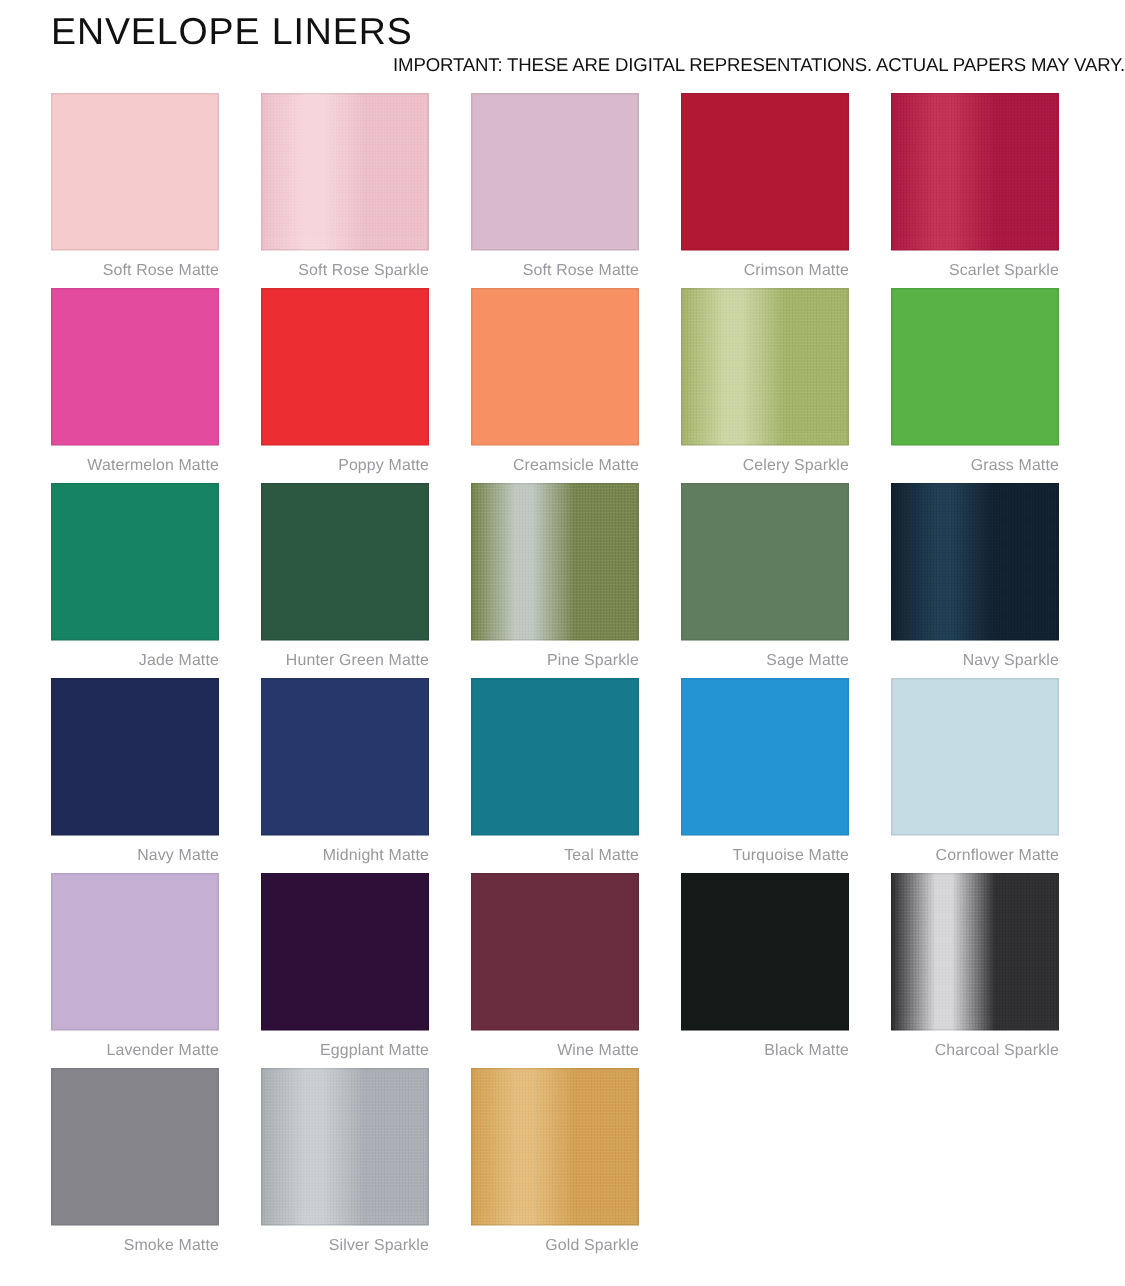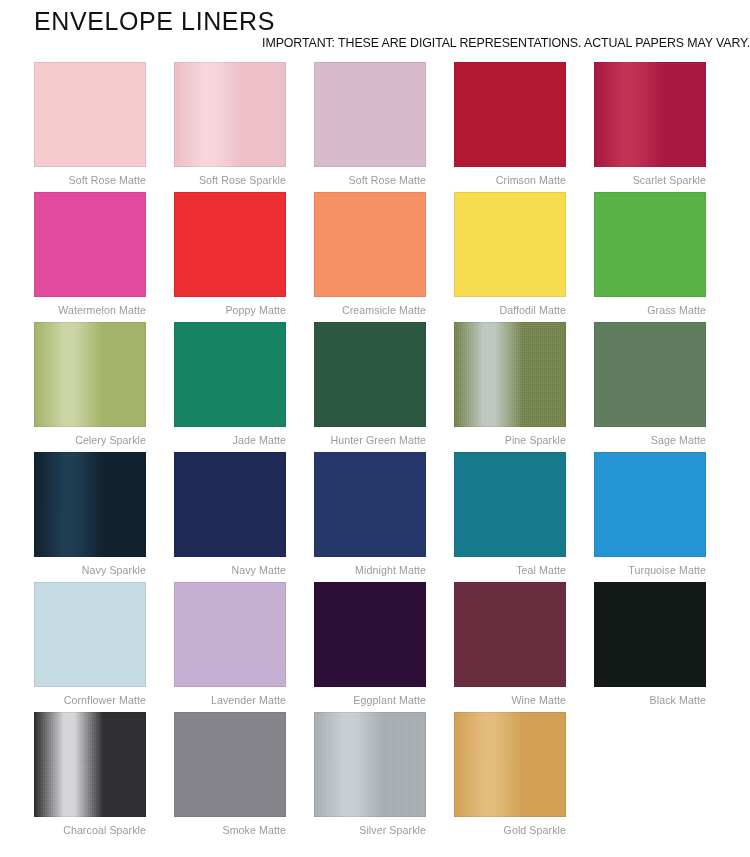--- a/index.html
+++ b/index.html
@@ -127,32 +127,28 @@
       </div>
       <div class="swatch-cell">
         <div class="chip" style="background: rgb(236, 46, 50);"></div>
         <div class="label">Poppy Matte</div>
       </div>
       <div class="swatch-cell">
         <div class="chip" style="background: rgb(247, 145, 99);"></div>
         <div class="label">Creamsicle Matte</div>
       </div>
       <div class="swatch-cell">
-        <div class="chip" style="background: rgb(247, 220, 80);"></div>
-        <div class="label">Daffodil Matte</div>
+        <div class="chip sparkle" style="background: linear-gradient(90deg, rgb(163, 179, 105) 0%, rgb(203, 213, 163) 26%, rgb(203, 213, 163) 36%, rgb(163, 179, 105) 62%, rgb(163, 179, 105) 100%);"></div>
+        <div class="label">Celery Sparkle</div>
       </div>
       <div class="swatch-cell">
         <div class="chip" style="background: rgb(88, 178, 70);"></div>
         <div class="label">Grass Matte</div>
       </div>
       <div class="swatch-cell">
-        <div class="chip sparkle" style="background: linear-gradient(90deg, rgb(163, 179, 105) 0%, rgb(203, 213, 163) 26%, rgb(203, 213, 163) 36%, rgb(163, 179, 105) 62%, rgb(163, 179, 105) 100%);"></div>
-        <div class="label">Celery Sparkle</div>
-      </div>
-      <div class="swatch-cell">
         <div class="chip" style="background: rgb(22, 132, 98);"></div>
         <div class="label">Jade Matte</div>
       </div>
       <div class="swatch-cell">
         <div class="chip" style="background: rgb(44, 87, 65);"></div>
         <div class="label">Hunter Green Matte</div>
       </div>
       <div class="swatch-cell">
         <div class="chip sparkle" style="background: linear-gradient(90deg, rgb(118, 133, 79) 0%, rgb(191, 200, 192) 26%, rgb(191, 200, 192) 36%, rgb(118, 133, 79) 62%, rgb(118, 133, 79) 100%);"></div>
         <div class="label">Pine Sparkle</div>

